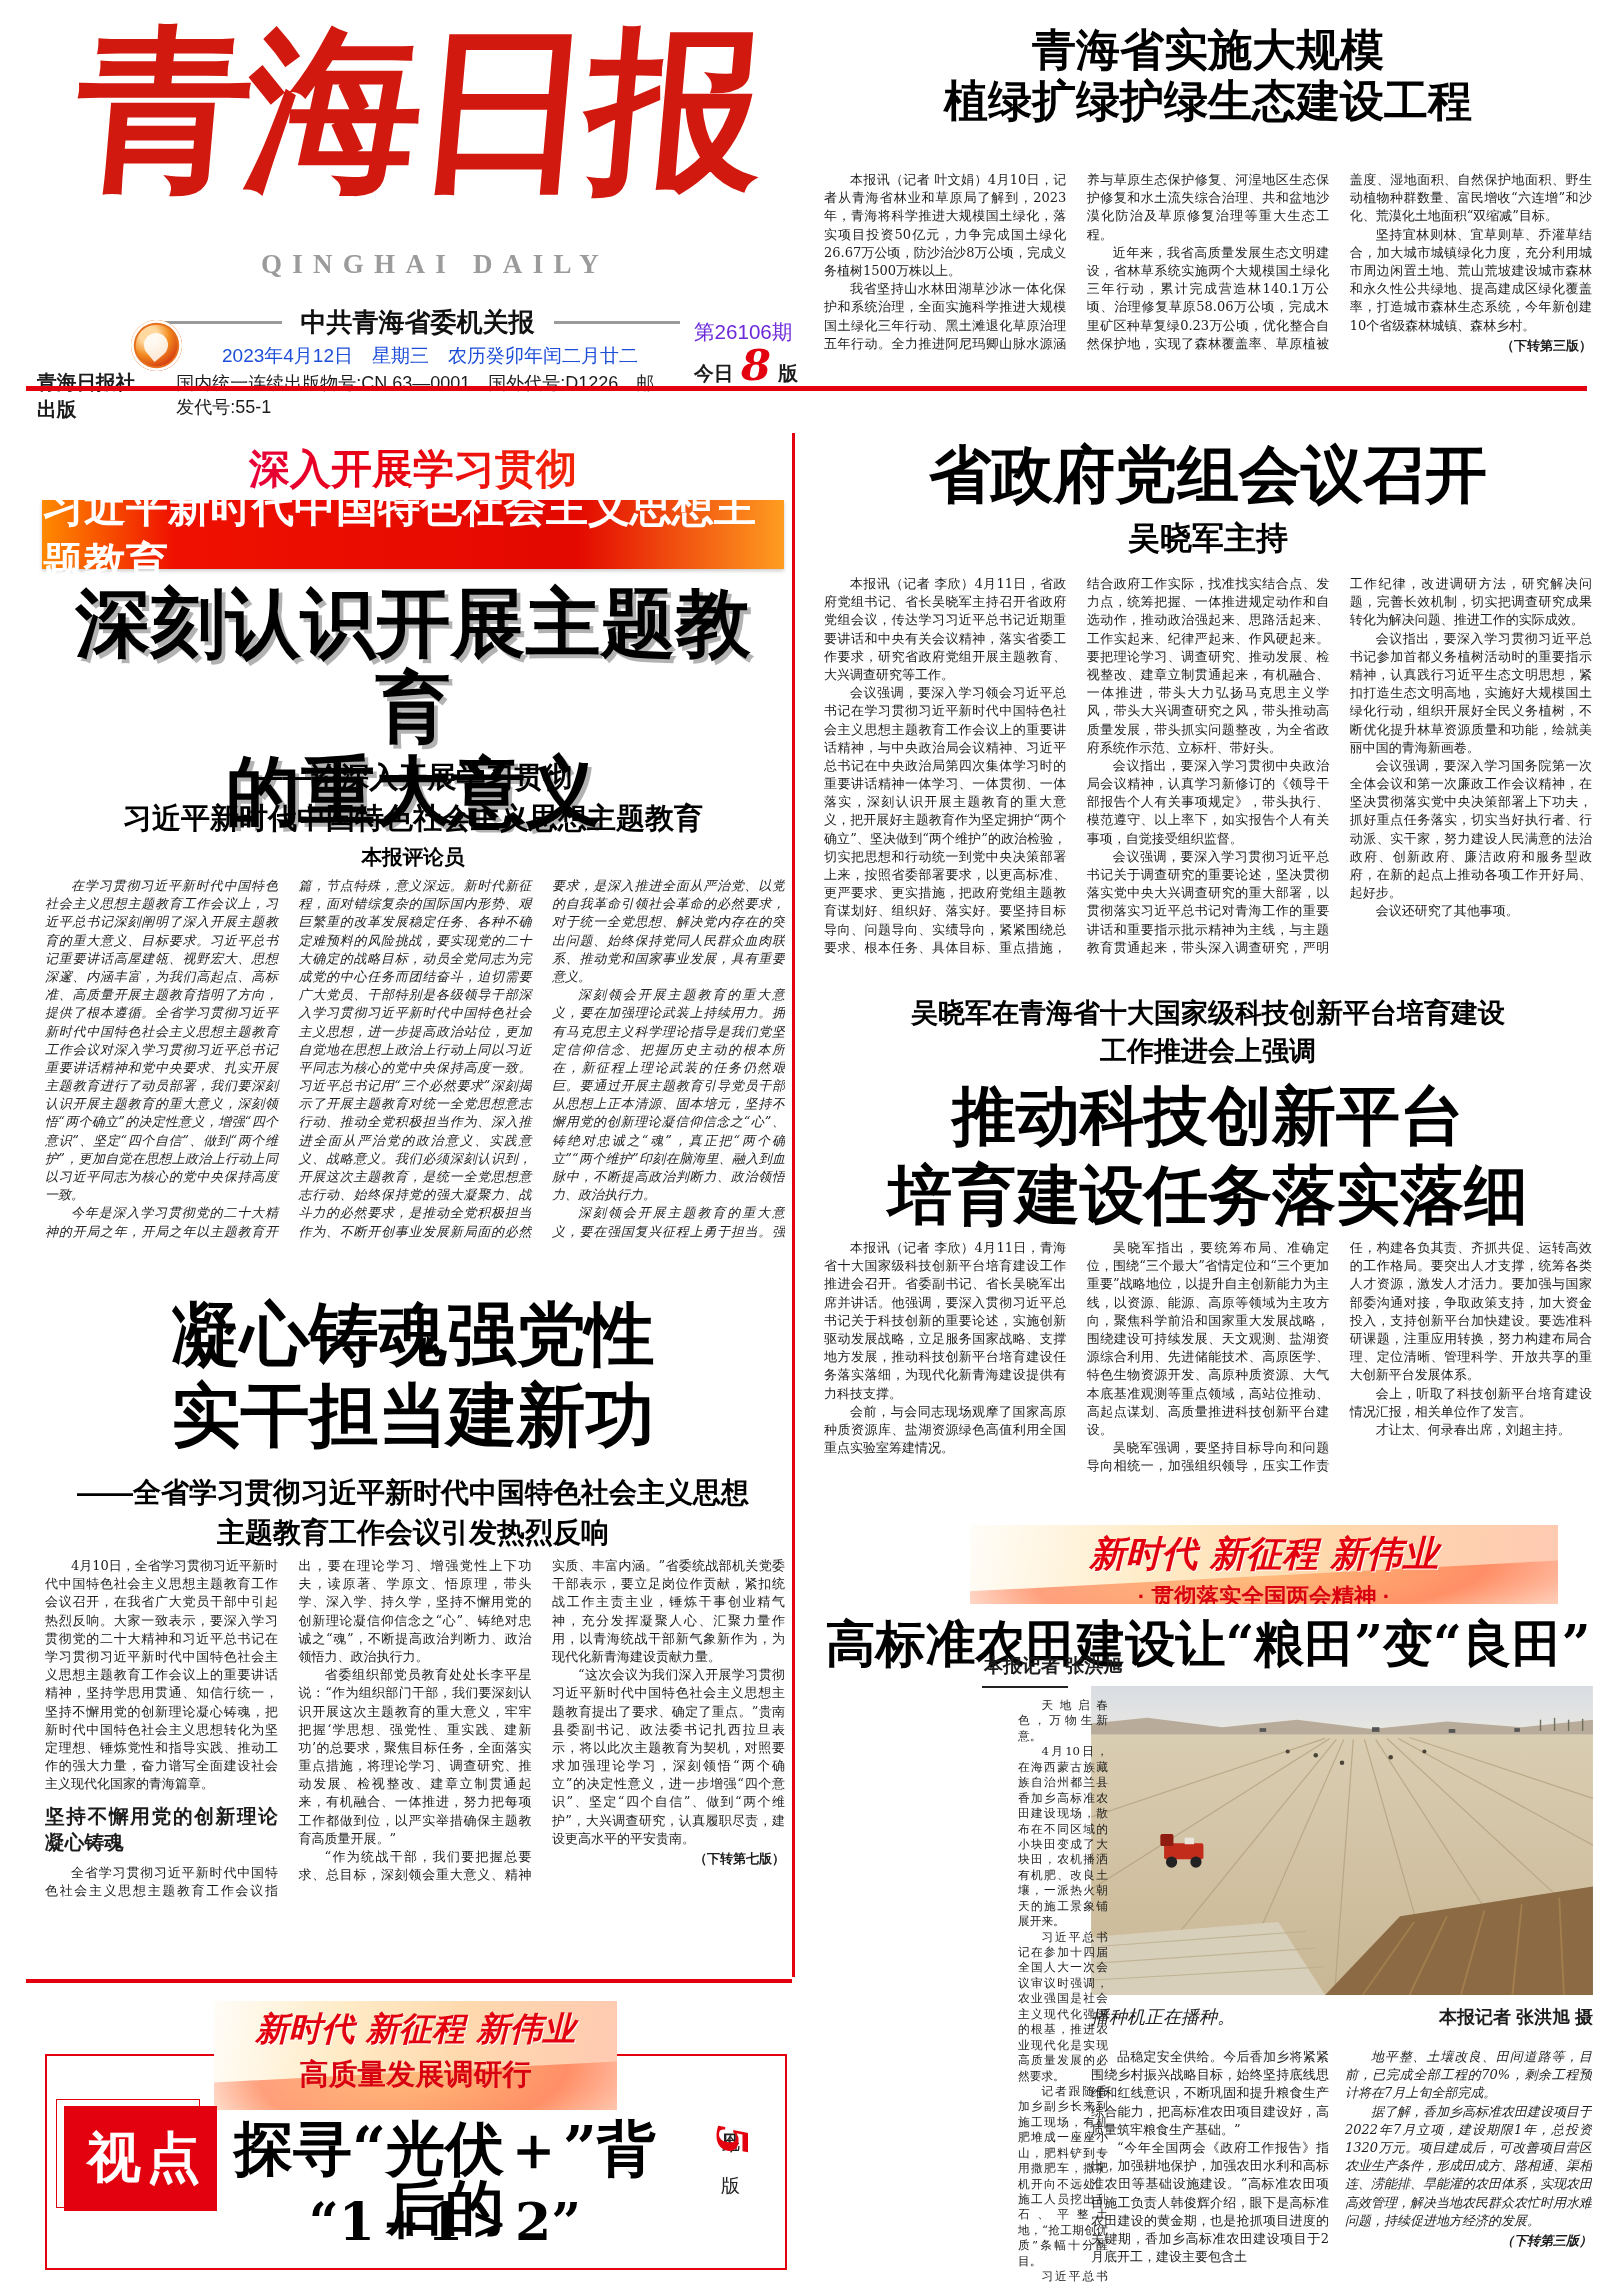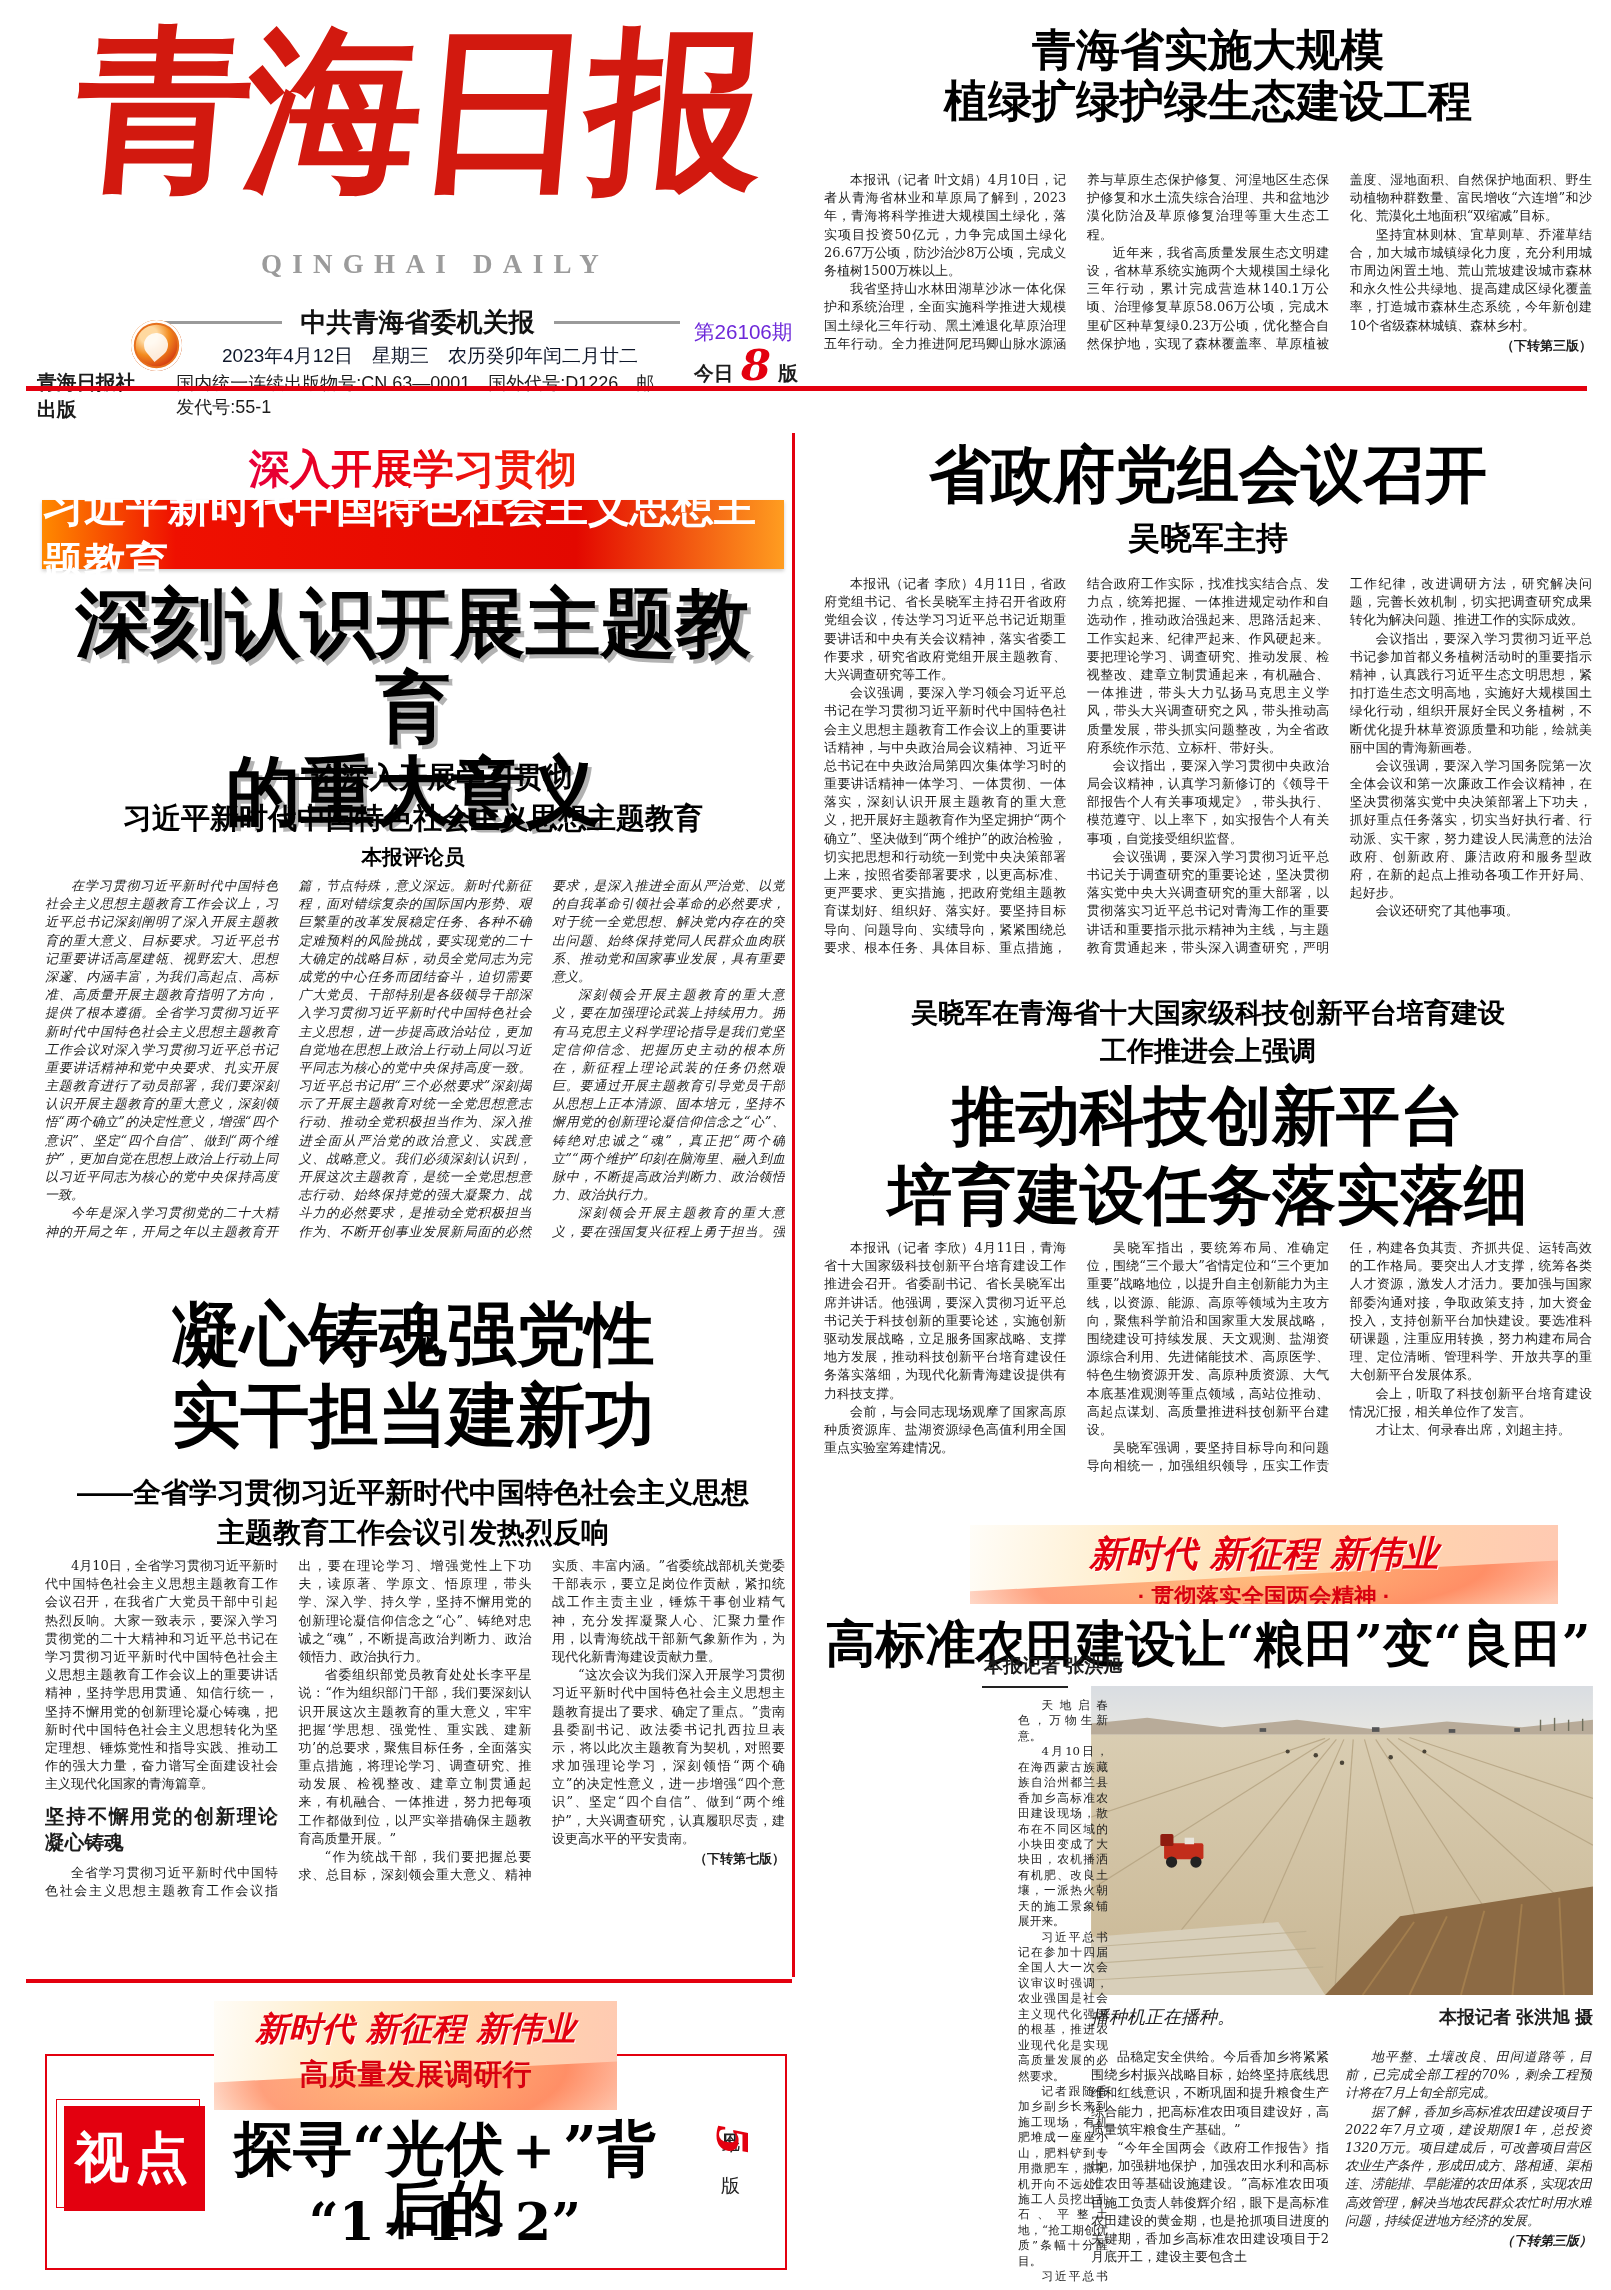--- a/index.html
+++ b/index.html
@@ -12,21 +12,21 @@
          font-size:176px;line-height:1;letter-spacing:-5.6px;transform:skewX(-5deg);}
   .mast-en{color:#9b9b9b;font-weight:bold;font-size:27px;letter-spacing:10.3px;font-family:"Liberation Serif",serif;}
   .organ-row{display:flex;align-items:center;justify-content:center;gap:19px;}
   .organ-row .dash{width:126px;height:2.8px;background:#9a9a9a;}
   .organ-txt{font-size:26px;font-weight:bold;font-family:"Liberation Sans",sans-serif;color:#111;}
   .logo{width:51px;height:51px;border-radius:50%;
         background:radial-gradient(circle at 35% 30%,#ffd9a0 0 18%,#f28a1e 42%,#d43a12 70%,#2e6bb0 100%);
         box-shadow:inset 0 0 0 2.8px #fff,inset 0 0 0 4.7px #e6701e;}
   .logo::after{content:"";display:block;width:24px;height:24px;margin:13px;border-radius:50% 50% 50% 0;
         background:#fff;opacity:.85;transform:rotate(-40deg);}
-  .date-row{font-size:19px;font-family:"Liberation Sans",sans-serif;color:#0f172a;}
+  .date-row{font-size:19px;font-family:"Liberation Sans",sans-serif;color:#1d4ed8;}
   .issue-no{font-size:20.6px;font-family:"Liberation Sans",sans-serif;color:#6d28d9;}
   .pub-row{display:flex;align-items:baseline;gap:24px;font-family:"Liberation Sans",sans-serif;}
   .pub-name{font-size:19.7px;font-weight:bold;}
   .pub-codes{font-size:18px;}
   .pages{font-family:"Liberation Sans",sans-serif;font-weight:bold;font-size:19.7px;display:flex;align-items:baseline;gap:7.5px;}
   .pages .num{color:#e3000f;font-size:43px;font-style:italic;font-family:"DejaVu Serif",serif;line-height:.8;}
   .red-rule{background:#e3000f;}
   
   .body-text{font-size:13px;line-height:1.4;text-align:justify;color:#1c1c1c;overflow:hidden;}
   .body-text p{margin:0;text-indent:2em;}
@@ -51,21 +51,21 @@
                position:absolute;overflow:hidden;}
   .warm-banner::after{content:"";position:absolute;left:-10%;bottom:-55%;width:120%;height:90%;
                background:radial-gradient(ellipse at 50% 0%,#ff9d4d 0%,#ff5a2a 45%,transparent 70%);
                opacity:.55;transform:rotate(-3deg);}
   .warm-line1{position:relative;z-index:2;color:#e3000f;font-weight:900;font-style:italic;
               font-family:"DejaVu Serif",serif;text-shadow:0.9px 0.9px 0 #fff;}
   .warm-line2{position:relative;z-index:2;color:#d80010;font-weight:900;font-family:"Liberation Sans",sans-serif;}
   
   .vp-box{border:2.8px solid #e3000f;}
   .vp-badge{background:#e3000f;color:#fff;font-weight:900;font-family:"DejaVu Serif",serif;
-            display:flex;align-items:center;justify-content:center;letter-spacing:5.6px;}
+            display:flex;align-items:center;justify-content:center;letter-spacing:5.6px;padding-left:12px;}
   .vp-badge-frame{border:1.9px solid #e3000f;}
   .vnote{writing-mode:vertical-rl;font-family:"DejaVu Serif",serif;font-size:19px;color:#222;line-height:1.2;}
   .vnote .big5{color:#e3000f;font-size:43px;font-style:italic;font-weight:bold;}
   .byline-sm{font-weight:bold;font-family:"Liberation Sans",sans-serif;font-size:19px;}
   .caption-row{display:flex;justify-content:space-between;align-items:baseline;}
   .cap-left{font-style:italic;font-size:18px;}
   .cap-right{font-weight:bold;font-family:"Liberation Sans",sans-serif;font-size:18px;}
   .narrow-col{font-size:11.7px;line-height:1.32;text-align:justify;overflow:hidden;margin-left:36px;}
   .narrow-col p{margin:0;text-indent:2em;}
 </style>

